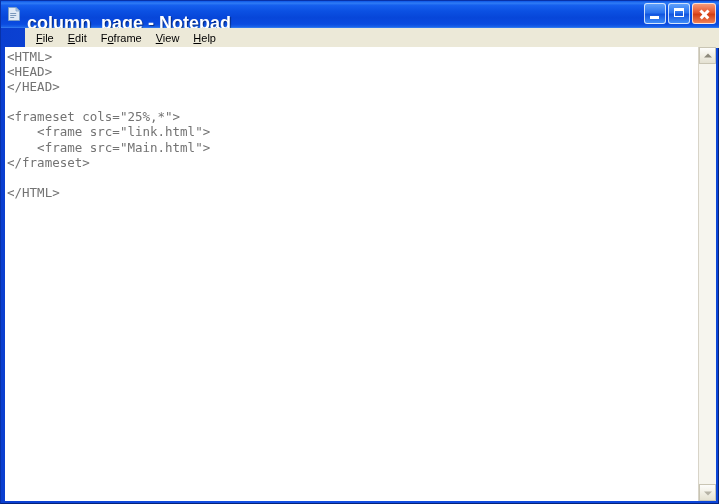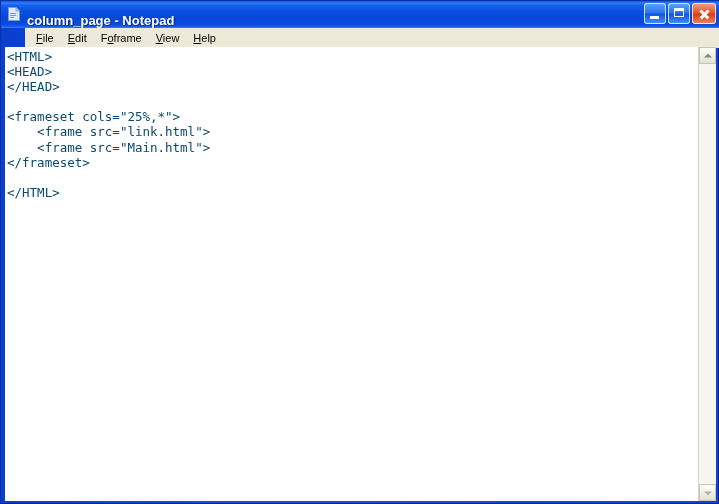--- a/index.html
+++ b/index.html
@@ -46,21 +46,21 @@
     overflow: hidden;
   }
   .title-icon {
     position: absolute;
     left: 5px; top: 5px;
     width: 16px; height: 16px;
   }
   .title-text {
     position: absolute;
     left: 26px; top: 12px;
-    font-size: 13px;
+    font-size: 18px;
     font-weight: bold;
     color: #ffffff;
     text-shadow: 1px 1px 1px rgba(0,0,0,0.45);
     white-space: nowrap;
     letter-spacing: 0px;
   }
 
   
   .winbtns {
     position: absolute;
@@ -158,21 +158,21 @@
     background: #ffffff;
     overflow: hidden;
   }
   .code {
     position: absolute;
     left: 2px; top: 2px;
     margin: 0;
     font-family: "DejaVu Sans Mono", "Liberation Mono", monospace;
     font-size: 12.5px;
     line-height: 15.1px;
-    color: #0c4a6e;
+    color: #737373;
     white-space: pre;
     letter-spacing: 0px;
   }
 
   
   .vscroll {
     position: absolute;
     right: 0; top: 0;
     width: 17px;
     height: 454px;

